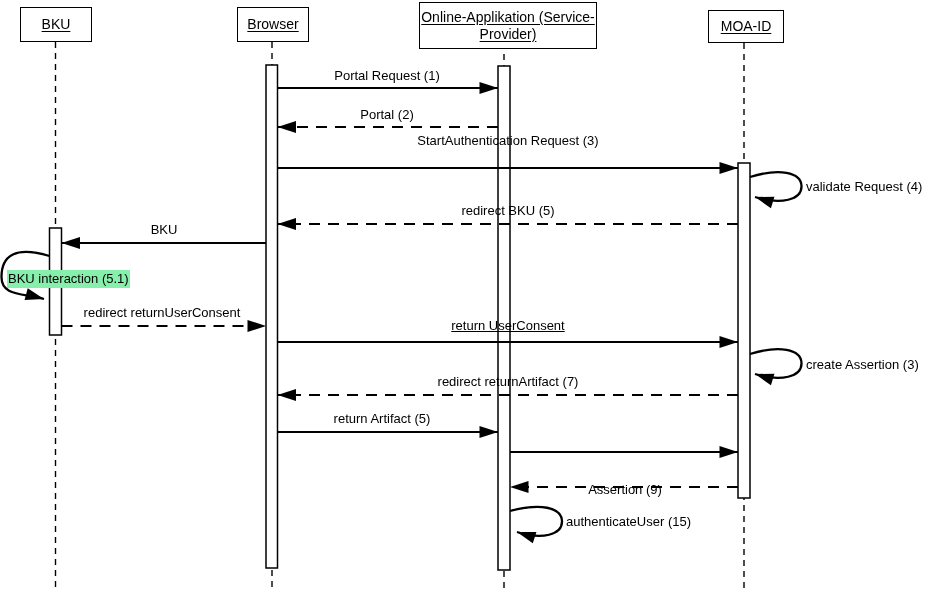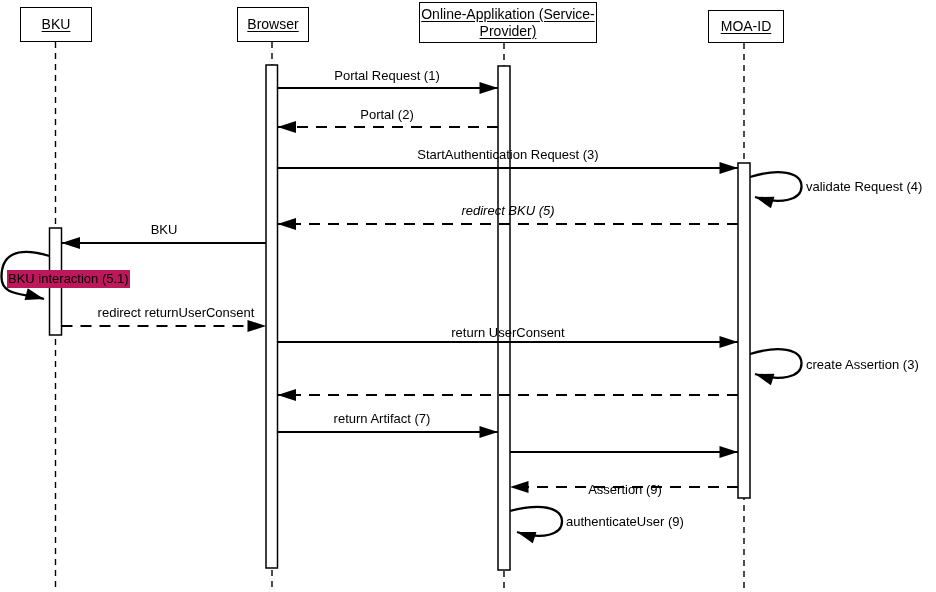--- a/index.html
+++ b/index.html
@@ -27,21 +27,21 @@
     line-height: 17px;
   }
   .pbox span { text-decoration: underline; text-underline-offset: 2px; }
   .mlabel {
     position: absolute;
     font-size: 13px;
     line-height: 18px;
     white-space: nowrap;
   }
   .mlabel.center { transform: translateX(-50%); }
-  .mlabel.onloop { background: #be185d; padding: 0 1px; }
+  .mlabel.onloop { background: #86efac; padding: 0 1px; }
   .life { stroke: #000; stroke-width: 1.4; stroke-dasharray: 6 5; fill: none; }
   .act  { fill: #fff; stroke: #000; stroke-width: 1.5; }
   .msg  { stroke: #000; stroke-width: 2; fill: none; }
   .msg.dashed { stroke-dasharray: 11 8; }
   .loop { stroke: #000; stroke-width: 2.3; fill: none; }
 </style>
 </head>
 <body>
 
 <div class="stage">
@@ -79,34 +79,35 @@
     <line class="msg dashed" x1="738" y1="487" x2="510" y2="487" marker-end="url(#ah)"></line>
     <path class="loop" d="M 510 511 C 540 503 561.5 507 562 521 C 562.5 535 542 540 517 532" marker-end="url(#ah)"></path>
   </svg>
 
   <div class="pbox" style="left:20px;  top:7px;  width:72px;  height:35px;">
     <span>BKU</span>
   </div>
   <div class="pbox" style="left:237px; top:7px;  width:72px;  height:35px;">
     <span>Browser</span>
   </div>
-  <div class="pbox" style="left:419px; top:2px;  width:178px; height:41px;">
+  <div class="pbox" style="left:419px; top:2px;  width:178px; height:47px;">
     <span>Online-Applikation (Service-Provider)</span>
   </div>
   <div class="pbox" style="left:708px; top:10px; width:76px;  height:33px;">
     <span>MOA-ID</span>
   </div>
 
   <div class="mlabel center" style="left:387px; top:67px;">Portal Request (1)</div>
   <div class="mlabel center" style="left:387px; top:106px;text-align:center;">Portal (2)</div>
-  <div class="mlabel center" style="left:508px; top:146px;">StartAuthentication Request (3)</div>
+  <div class="mlabel center" style="left:508px; top:132px;">StartAuthentication Request (3)</div>
   <div class="mlabel" style="left:806px; top:178px;">validate Request (4)</div>
-  <div class="mlabel center" style="left:508px; top:202px;font-style:italic;">redirect BKU (5)</div>
+  <div class="mlabel center" style="left:508px; top:202px;">redirect BKU (5)</div>
   <div class="mlabel center" style="left:164px; top:221px;">BKU</div>
   <div class="mlabel onloop" style="left:7px;   top:270px;">BKU interaction (5.1)</div>
-  <div class="mlabel center" style="left:176px; top:304px;">redirect returnUserConsent</div>
-  <div class="mlabel center" style="left:508px; top:324px;">return UserConsent</div>
+  <div class="mlabel center" style="left:162px; top:304px;">redirect returnUserConsent</div>
+  <div class="mlabel center" style="left:508px; top:317px;text-decoration:underline;">return UserConsent</div>
   <div class="mlabel" style="left:806px; top:356px;">create Assertion (3)</div>
-  <div class="mlabel center" style="left:382px; top:410px;">return Artifact (7)</div>
+  <div class="mlabel center" style="left:508px; top:373px;">redirect returnArtifact (7)</div>
+  <div class="mlabel center" style="left:382px; top:410px;">return Artifact (5)</div>
   <div class="mlabel center" style="left:625px; top:481px;">Assertion (9)</div>
-  <div class="mlabel" style="left:566px; top:513px;">authenticateUser (9)</div>
+  <div class="mlabel" style="left:566px; top:513px;">authenticateUser (15)</div>
 
 </div>
 
 </body></html>

